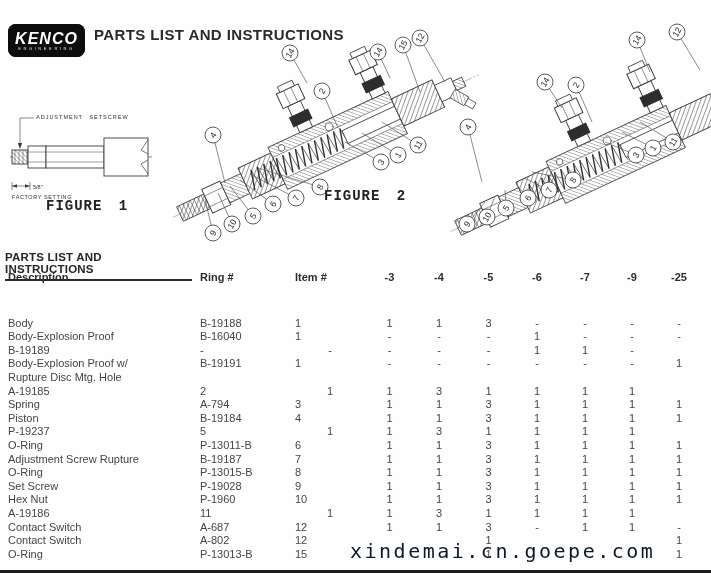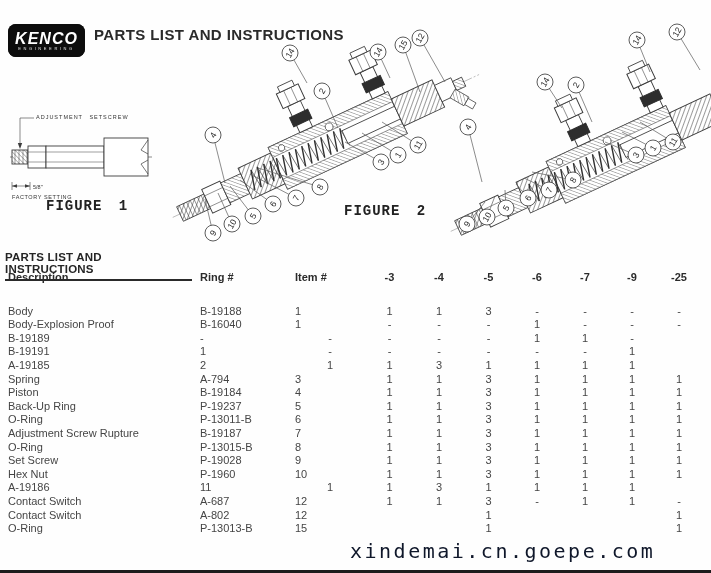--- a/index.html
+++ b/index.html
@@ -9,28 +9,28 @@
 
   .logo{position:absolute;left:8px;top:24px;width:77px;height:33px;background:#0d0d0d;border-radius:8px;
         display:flex;flex-direction:column;align-items:center;justify-content:center;box-shadow:inset 0 0 0 1.5px #0d0d0d;}
   .logo-main{color:#fff;font-weight:bold;font-size:16px;letter-spacing:1px;line-height:15px;font-style:italic;}
   .logo-sub{color:#e5e5e5;font-size:4px;letter-spacing:2.6px;line-height:5px;}
 
   .doc-title{position:absolute;left:94px;top:26px;font-size:15px;font-weight:bold;color:#2a2a2a;letter-spacing:.4px;}
 
   .fig-caption{position:absolute;font-weight:bold;font-size:14px;color:#222;letter-spacing:1px;word-spacing:7px;font-family:Liberation Mono, monospace;}
   .fig1-caption{left:46px;top:198px;}
-  .fig2-caption{left:324px;top:203px;margin-left:20px;}
+  .fig2-caption{left:324px;top:188px;}
 
   .section-title{position:absolute;left:5px;top:251px;font-size:11.5px;font-weight:bold;color:#252525;
                  border-bottom:2px solid #2a2a2a;padding-bottom:4px;width:187px;letter-spacing:.2px;}
 
   .table-wrap{position:absolute;left:8px;top:271px;width:703px;font-size:11px;color:#454545;}
   .trow{display:grid;grid-template-columns:192px 95px 70px 49px 50px 49px 48px 48px 46px 48px;align-items:start;}
-  .thead{font-weight:bold;color:#2b2b2b;margin-bottom:20px;}
+  .thead{font-weight:bold;color:#2b2b2b;margin-bottom:32px;}
   .cell{line-height:13.6px;white-space:nowrap;}
   .num{text-align:center;}
 
   .watermark{position:absolute;left:350px;top:539px;font-family:"DejaVu Sans Mono","Liberation Mono",monospace;
              font-size:20px;letter-spacing:2.5px;color:#0f172a;z-index:5;}
   .bottom-bar{position:absolute;left:0;bottom:0;width:711px;height:3px;background:#1c1c1c;}
 </style>
 </head>
 <body>
 
@@ -364,20 +364,21 @@
           <div class="cell ">-</div>
           <div class="cell num">-</div>
           <div class="cell num">-</div>
           <div class="cell num">-</div>
           <div class="cell num">-</div>
           <div class="cell num">1</div>
           <div class="cell num">1</div>
           <div class="cell num">-</div>
         </div>
         <div class="trow">
+          <div class="cell desc">Body-Explosion Proof w/<div>Rupture Disc Mtg. Hole</div></div>
           <div class="cell ">B-19191</div>
           <div class="cell ">1</div>
           <div class="cell num">-</div>
           <div class="cell num">-</div>
           <div class="cell num">-</div>
           <div class="cell num">-</div>
           <div class="cell num">-</div>
           <div class="cell num">-</div>
           <div class="cell num">1</div>
         </div>
@@ -410,21 +411,20 @@
           <div class="cell ">4</div>
           <div class="cell num">1</div>
           <div class="cell num">1</div>
           <div class="cell num">3</div>
           <div class="cell num">1</div>
           <div class="cell num">1</div>
           <div class="cell num">1</div>
           <div class="cell num">1</div>
         </div>
         <div class="trow">
-          <div class="cell desc">Back-Up Ring</div>
           <div class="cell ">P-19237</div>
           <div class="cell ">5</div>
           <div class="cell num">1</div>
           <div class="cell num">1</div>
           <div class="cell num">3</div>
           <div class="cell num">1</div>
           <div class="cell num">1</div>
           <div class="cell num">1</div>
           <div class="cell num">1</div>
         </div>

